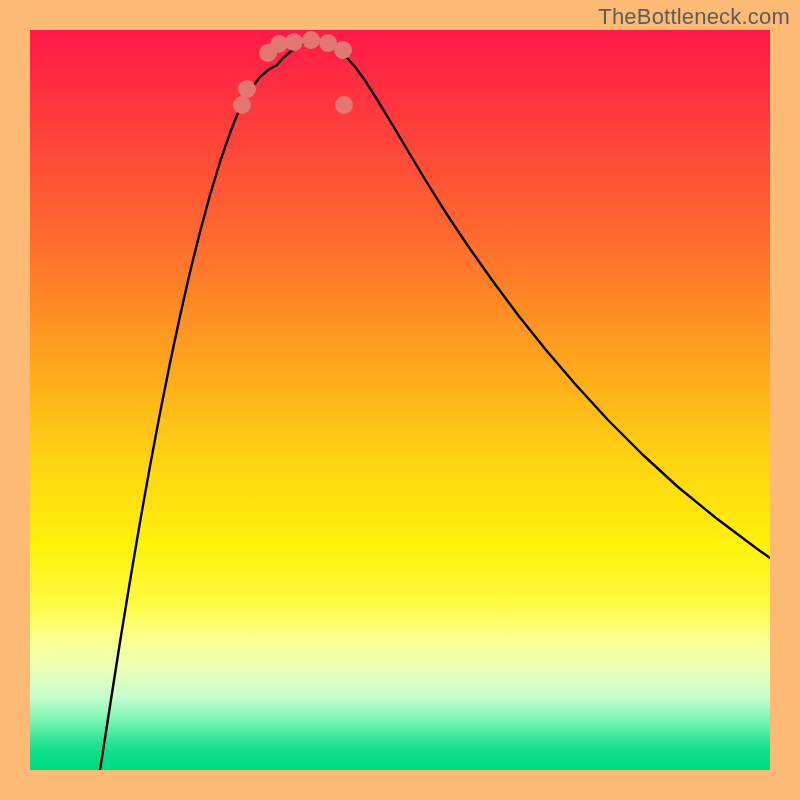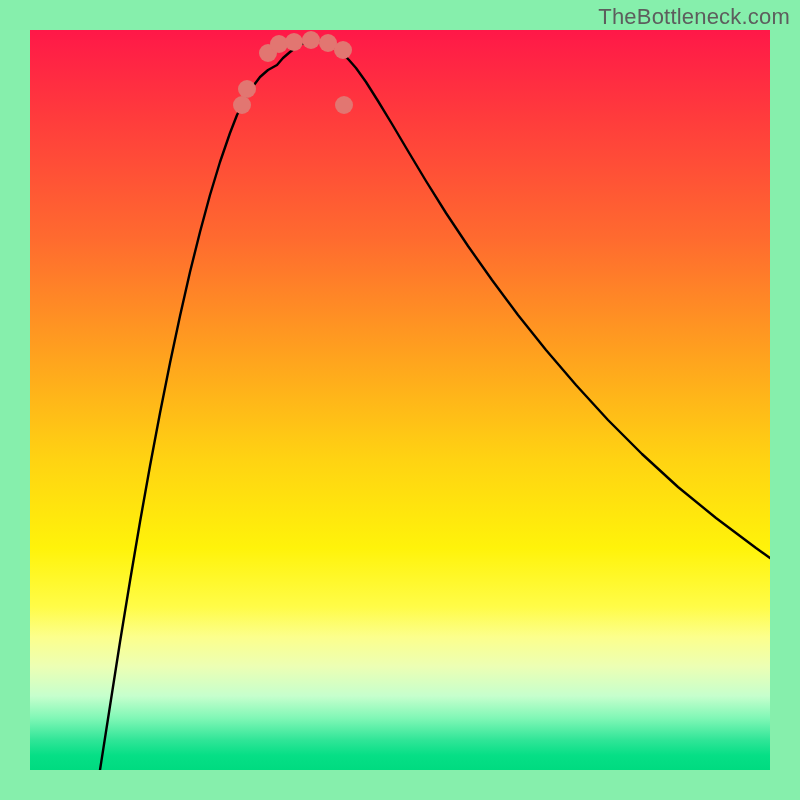--- a/index.html
+++ b/index.html
@@ -1,21 +1,21 @@
 <!DOCTYPE html>
 <html><head>
 <meta charset="utf-8">
 <style>
   * { margin: 0; padding: 0; box-sizing: border-box; }
   html, body { width: 800px; height: 800px; overflow: hidden; background: #000; }
   .frame {
     position: relative;
     width: 800px;
     height: 800px;
-    background: #86efac;
+    background: #fdba74;
   }
   .watermark {
     position: absolute;
     top: 4px;
     right: 10px;
     font-family: Arial, Helvetica, sans-serif;
     font-size: 22px;
     font-weight: 500;
     color: #5d5d5d;
     letter-spacing: 0.2px;

